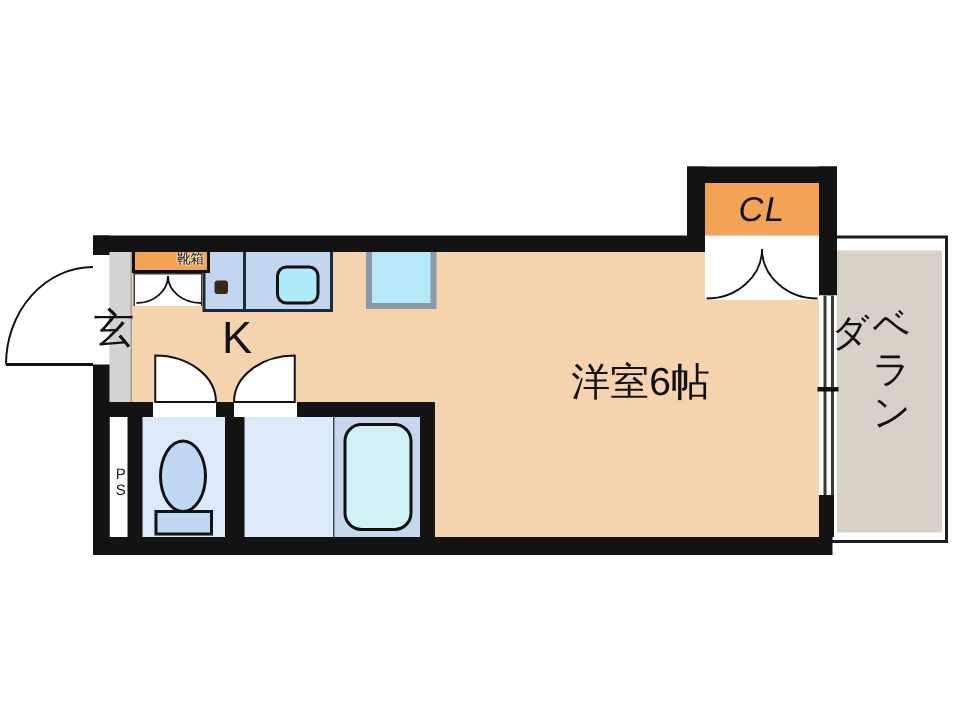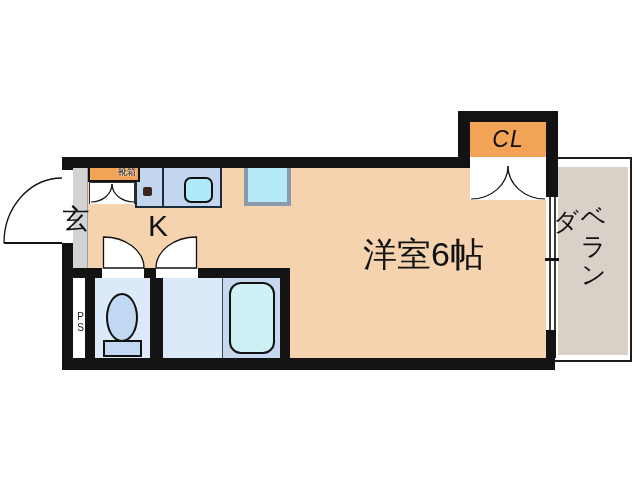--- a/index.html
+++ b/index.html
@@ -65,21 +65,21 @@
   
   #window{left:546px;top:197px;width:12px;height:133px;background:#fff;}
   #window-line-a{left:549px;top:197px;width:2px;height:133px;background:#3a3a3a;}
   #window-line-b{left:554px;top:197px;width:2px;height:133px;background:#3a3a3a;}
   #window-tick{left:545px;top:258px;width:14px;height:3px;background:#111;}
 
   
   .label{color:#111;}
   #genkan-label{left:62px;top:204px;width:28px;height:30px;font-size:27px;line-height:30px;text-align:center;}
   #k-label{left:141px;top:211px;width:34px;height:30px;font-size:30px;line-height:30px;text-align:center;}
-  #main-label{left:363px;top:239px;width:128px;height:30px;font-size:34px;line-height:30px;white-space:nowrap;}
+  #main-label{left:363px;top:239px;width:128px;height:30px;font-size:26px;line-height:30px;text-align:center;white-space:nowrap;}
   #ps-label{left:70px;top:303px;width:16px;height:38px;font-size:10px;line-height:1.2;color:#222;
     writing-mode:vertical-rl;text-orientation:upright;text-align:center;}
 </style>
 </head>
 <body>
 
 <div id="plan">
 
   <div id="veranda-outer"></div>
   <div id="veranda-fill"></div>

